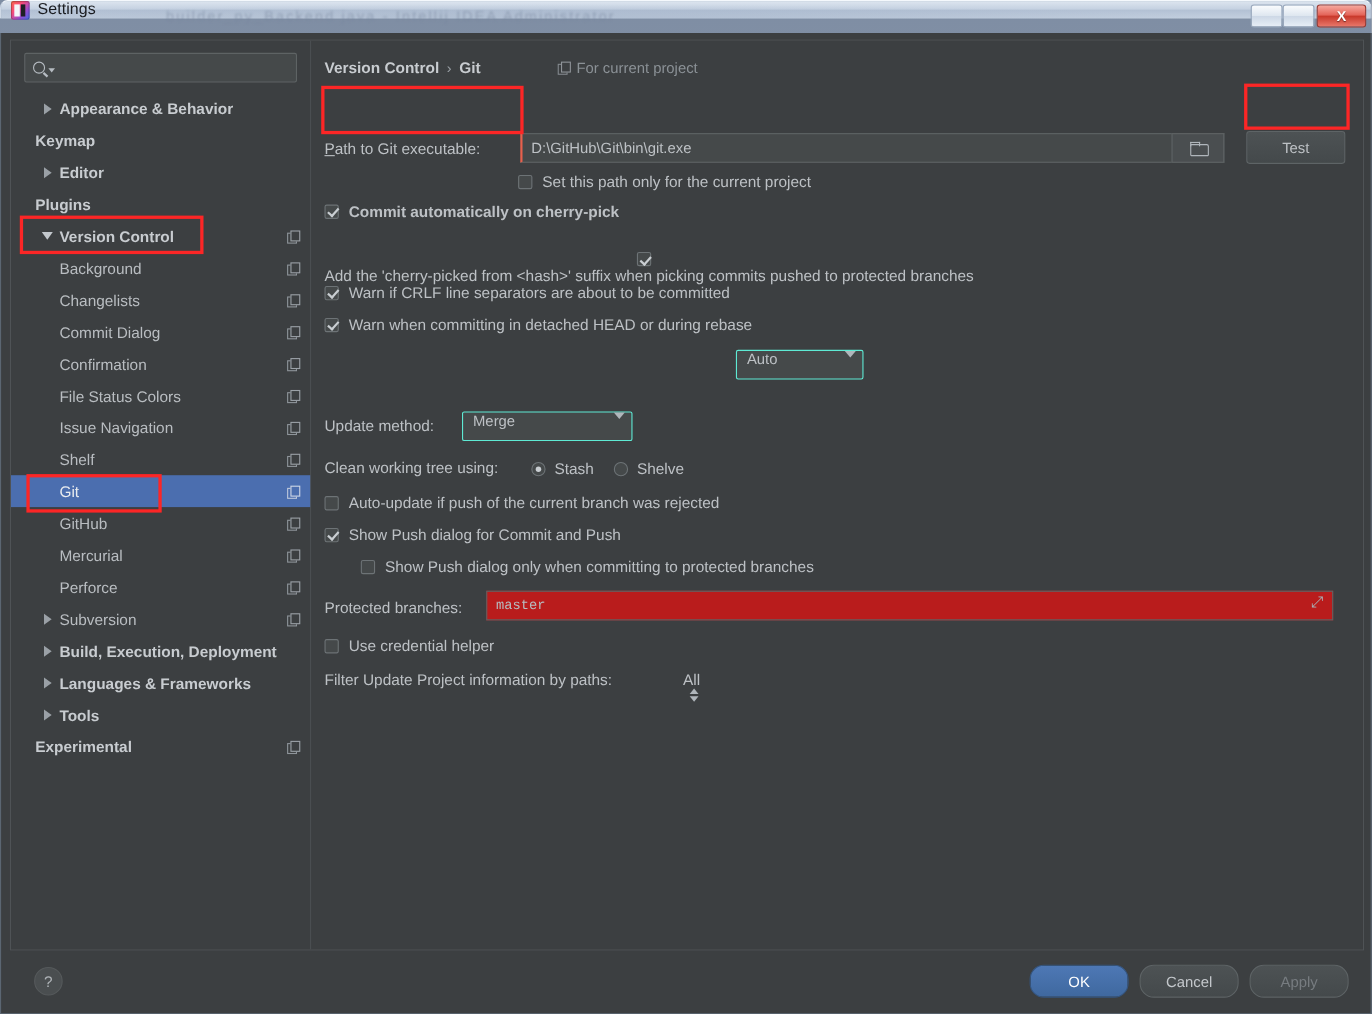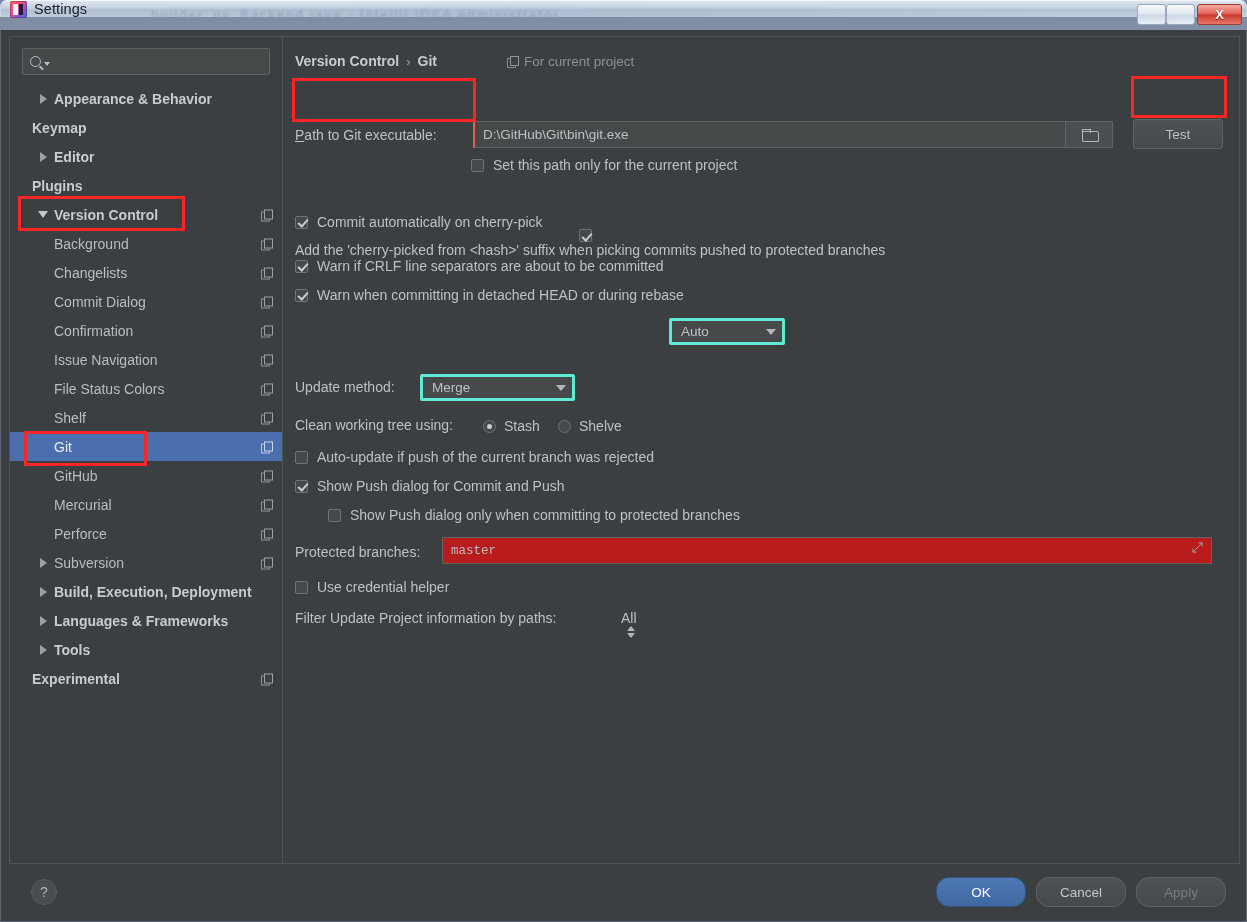--- a/index.html
+++ b/index.html
@@ -287,22 +287,22 @@
   }
   .rb.on::after {
     content: ""; position: absolute; left: 3px; top: 3px;
     width: 5px; height: 5px; border-radius: 50%;
     background: #c9ced2;
   }
 
   
   .combo {
     height: 27px; background: #45494a;
-    border: 3px solid #5eead4; border-radius: 2px;
-    display: flex; align-items: center;
+    border: 1px solid #5eead4; border-radius: 2px;
+    display: flex; 
     padding: 0 6px 0 9px; position: absolute;
   }
   .combo .cv { font-size: 13.5px; color: #bdc1c5; flex: 1; }
   .combo .ca {
     width: 0; height: 0;
     border-left: 5px solid transparent;
     border-right: 5px solid transparent;
     border-top: 6px solid #b0b6bb;
     margin-left: 10px;
   }
@@ -435,25 +435,25 @@
             </div>
             <div class="tree-row lvl1">
               <span class="tree-label">Commit Dialog</span>
               <span class="copy-ico"></span>
             </div>
             <div class="tree-row lvl1">
               <span class="tree-label">Confirmation</span>
               <span class="copy-ico"></span>
             </div>
             <div class="tree-row lvl1">
+              <span class="tree-label">File Status Colors</span>
+              <span class="copy-ico"></span>
+            </div>
+            <div class="tree-row lvl1">
               <span class="tree-label">Issue Navigation</span>
-              <span class="copy-ico"></span>
-            </div>
-            <div class="tree-row lvl1">
-              <span class="tree-label">File Status Colors</span>
               <span class="copy-ico"></span>
             </div>
             <div class="tree-row lvl1">
               <span class="tree-label">Shelf</span>
               <span class="copy-ico"></span>
             </div>
             <div class="tree-row selected lvl1">
               <span class="tree-label">Git</span>
               <span class="copy-ico"></span>
             </div>
@@ -513,21 +513,21 @@
         <div id="path-browse">
           <span class="folder"></span>
         </div>
         <div id="test-btn">Test</div>
 
         <div class="cb-row" style="left:188px; top:120px;">
           <span class="cb"></span>
           <span class="lbl">Set this path only for the current project</span>
         </div>
 
-        <div class="cb-row" style="left:12px; top:177px;">
+        <div class="cb-row" style="left:12px; top:147px;font-weight:bold;">
           <span class="cb checked"></span>
           <span class="lbl">Commit automatically on cherry-pick</span>
         </div>
         <div class="cb-row" style="left:12px; top:192px;flex-direction:column;">
           <span class="cb checked"></span>
           <span class="lbl">Add the 'cherry-picked from &lt;hash&gt;' suffix when picking commits pushed to protected branches</span>
         </div>
         <div class="cb-row" style="left:12px; top:221px;">
           <span class="cb checked"></span>
           <span class="lbl">Warn if CRLF line separators are about to be committed</span>

